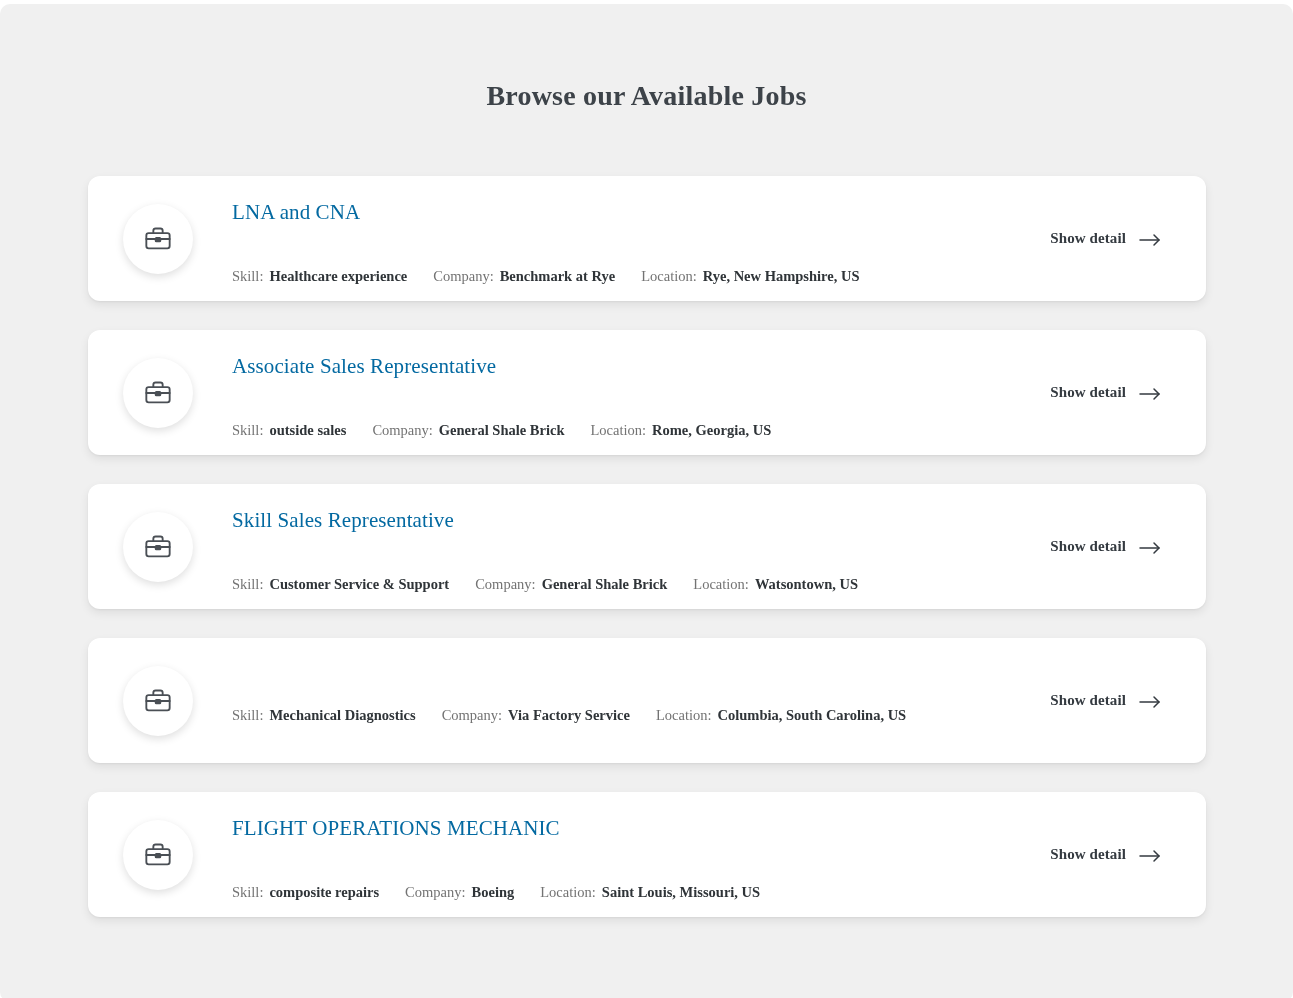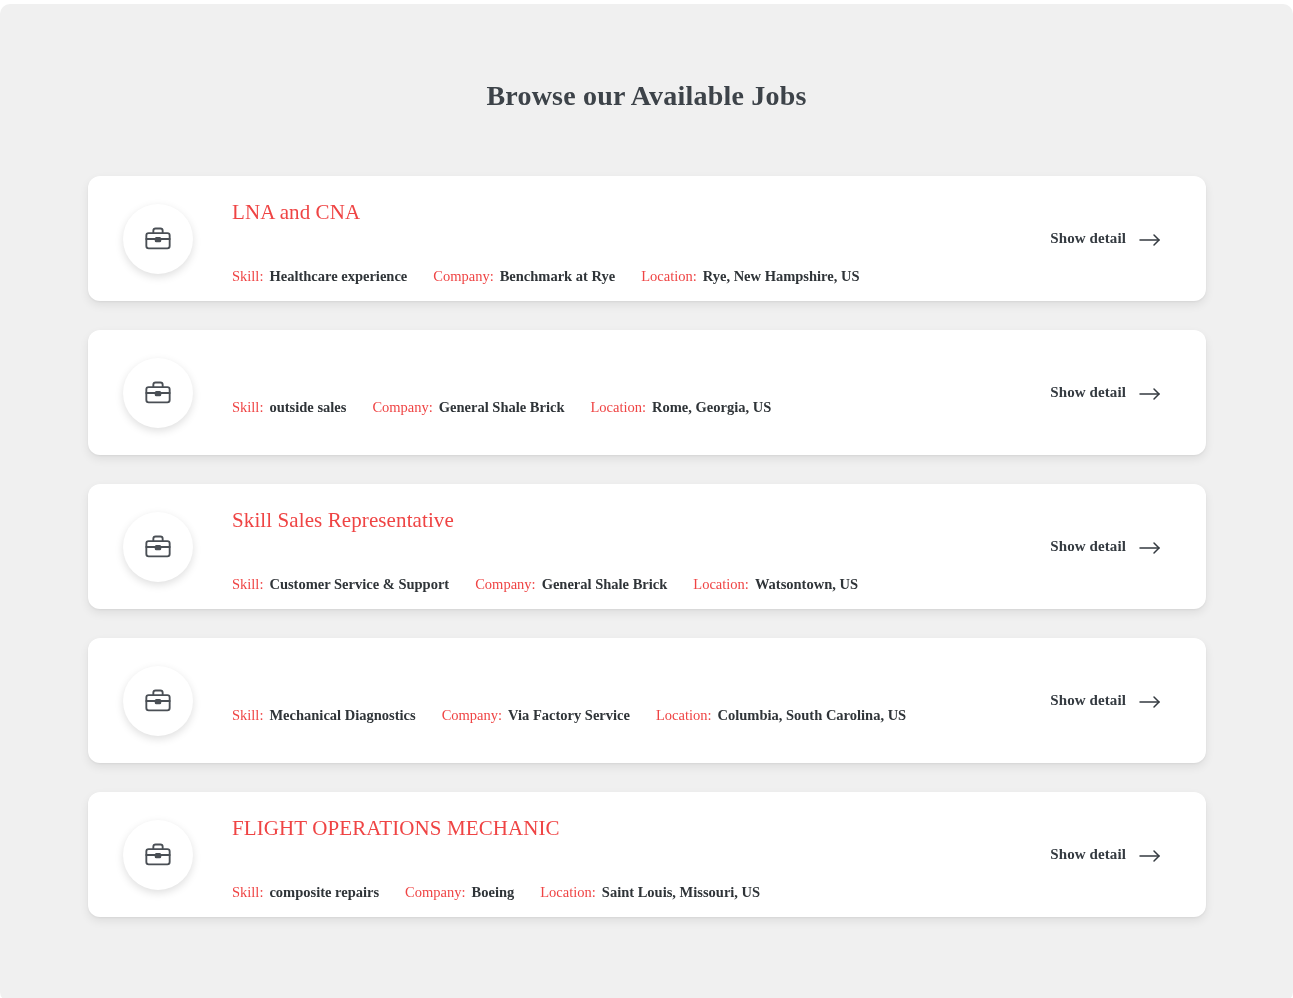--- a/index.html
+++ b/index.html
@@ -66,41 +66,41 @@
   .icon-wrap svg {
     display: block;
   }
   .job-body {
     flex: 1 1 auto;
     padding-left: 39px;
     padding-right: 10px;
   }
   .job-title {
     font-size: 21px;
-    color: #ef4444;
+    color: #0369a1;
     font-weight: normal;
     margin: 8px 0 14px 0;
     letter-spacing: 0.1px;
   }
   .job-meta {
     font-size: 14.5px;
     color: #33383d;
     display: flex;
     align-items: baseline;
     flex-wrap: wrap;
   }
   .meta-group {
     display: inline-flex;
     align-items: baseline;
     margin-right: 26px;
     white-space: nowrap;
   }
   .meta-group:last-child { margin-right: 0; }
   .meta-label {
-    color: #ef4444;
+    color: #737373;
     margin-right: 6px;
   }
   .meta-value {
     color: #2f3438;
     font-weight: bold;
     margin-top: 29px;
   }
   .show-detail {
     flex: 0 0 auto;
     display: flex;
@@ -170,20 +170,21 @@
     <li class="job-card">
       <span class="icon-wrap">
         <svg width="30" height="28" viewBox="0 0 24 24" fill="none" stroke="#4a4f55" stroke-width="1.6" stroke-linecap="round" stroke-linejoin="round">
           <rect x="2" y="7" width="20" height="13" rx="2"></rect>
           <path d="M8 7V5a2 2 0 0 1 2-2h4a2 2 0 0 1 2 2v2"></path>
           <path d="M2 12h20"></path>
           <rect x="10" y="11" width="4" height="3" rx="0.6" fill="#4a4f55"></rect>
         </svg>
       </span>
       <div class="job-body">
+        <div class="job-title">Associate Sales Representative</div>
         <div class="job-meta">
           <span class="meta-group">
             <span class="meta-label">Skill:</span>
             <span class="meta-value">outside sales</span>
           </span>
           <span class="meta-group">
             <span class="meta-label">Company:</span>
             <span class="meta-value">General Shale Brick</span>
           </span>
           <span class="meta-group">

